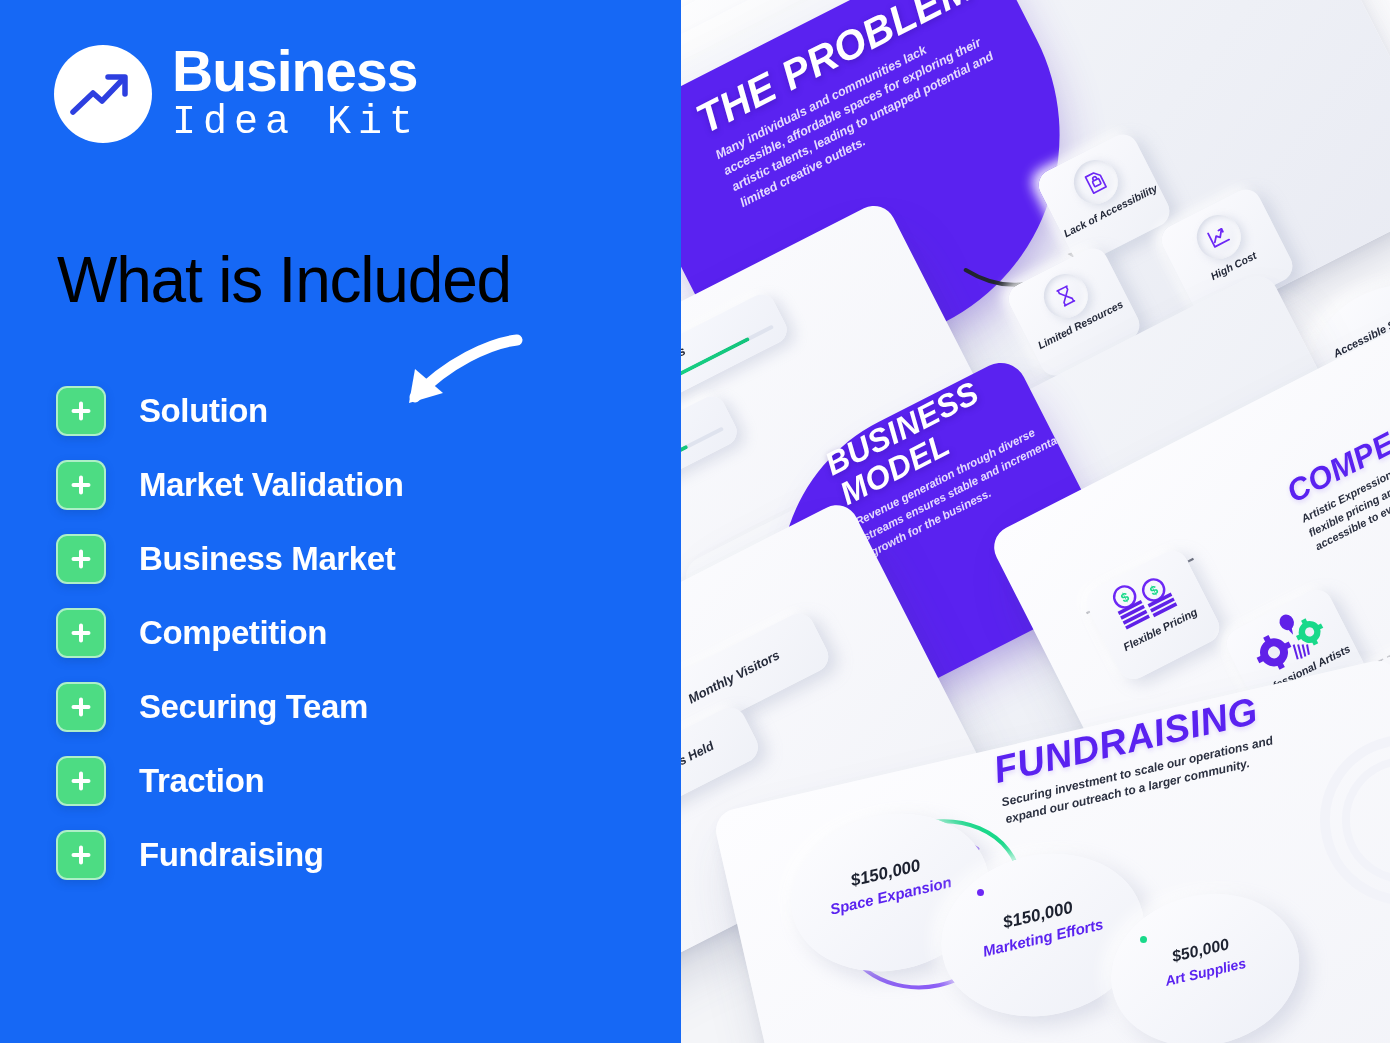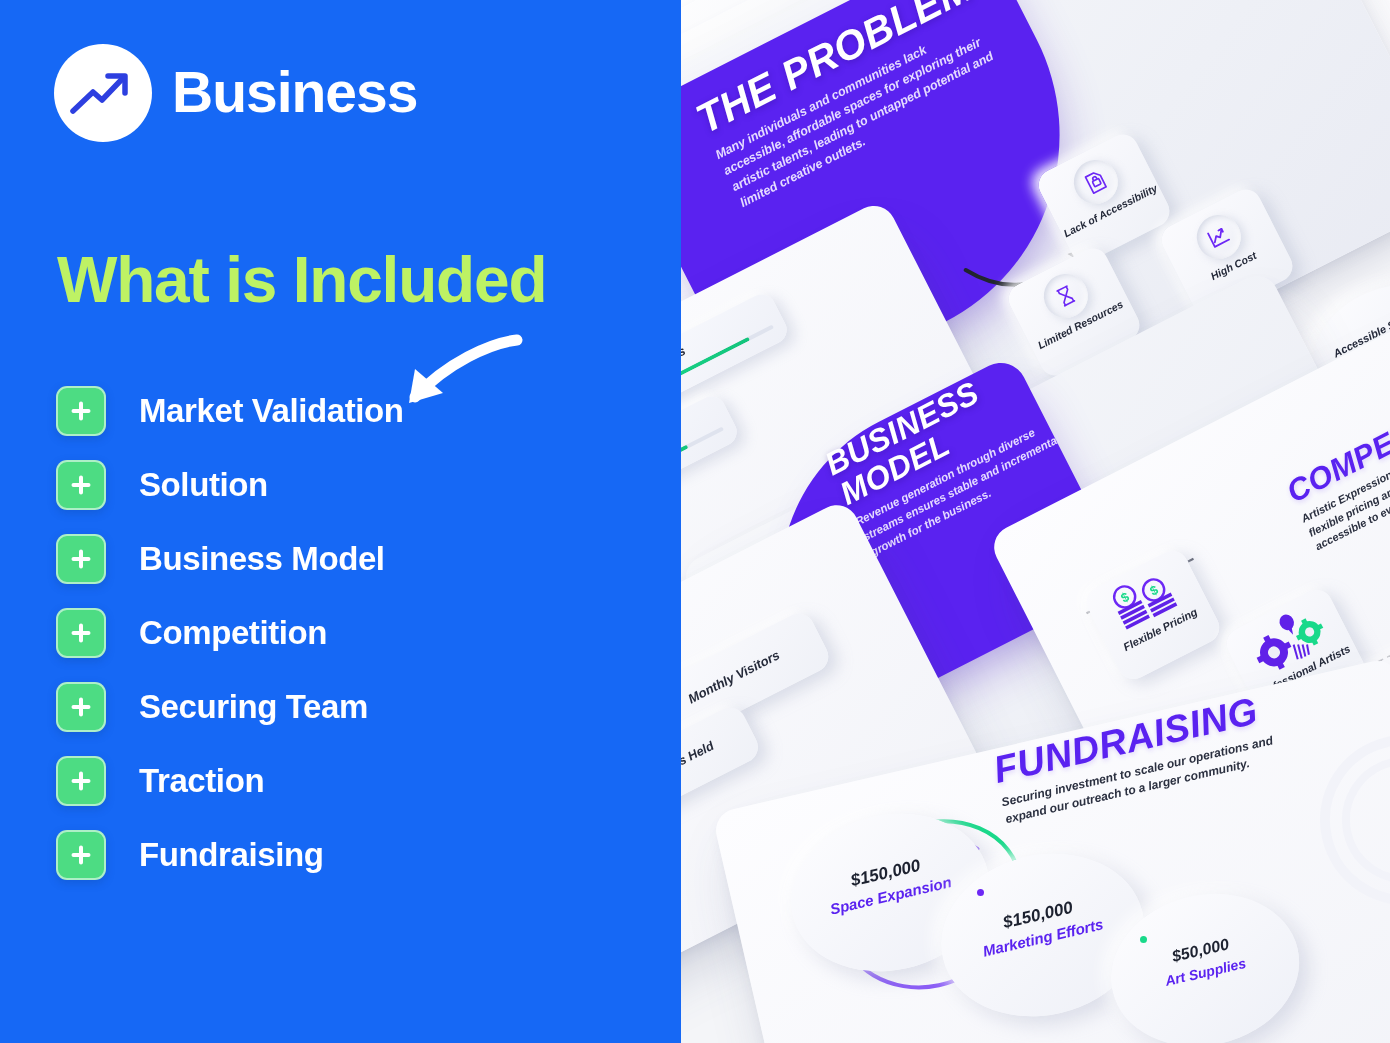--- a/index.html
+++ b/index.html
@@ -109,21 +109,21 @@
   .logo-top{
     font-size:57px;font-weight:bold;color:#ffffff;line-height:.98;letter-spacing:-1px;
   }
   .logo-bottom{
     font-family:"Liberation Mono", monospace;
     font-size:40px;color:#ffffff;line-height:1.05;letter-spacing:7px;margin-top:2px;
   }
 
   .headline{
     position:absolute;left:57px;top:243px;
-    font-size:64px;font-weight:bold;color:#bef264;letter-spacing:-1.2px;
+    font-size:64px;font-weight:normal;color:#000000;letter-spacing:-1.2px;
   }
 
   .arrow-wrap{position:absolute;left:385px;top:325px;width:150px;height:100px;}
 
   .list{position:absolute;left:56px;top:388px;width:600px;}
   .li{display:flex;align-items:center;height:46px;margin-bottom:28px;}
   .li-badge{
     width:46px;height:46px;border-radius:11px;background:#4ddc83;
     border:2px solid rgba(255,255,255,.55);
     box-shadow:0 3px 8px rgba(12,60,140,.25);
@@ -356,20 +356,21 @@
 
     <div class="logo">
       <div class="logo-mark">
         <svg width="70" height="70" viewBox="0 0 70 70">
           <path d="M5 53 L25 34 L34 42 L56 19" fill="none" stroke="#2d3fe0" stroke-width="5.5" stroke-linecap="round" stroke-linejoin="round"></path>
           <path d="M40 18 H57 V35" fill="none" stroke="#2d3fe0" stroke-width="5.5" stroke-linecap="round" stroke-linejoin="round"></path>
         </svg>
       </div>
       <div class="logo-text">
         <div class="logo-top">Business</div>
+        <div class="logo-bottom">Idea Kit</div>
       </div>
     </div>
 
     <div class="headline">What is Included</div>
 
     <div class="arrow-wrap">
       <svg width="150" height="100" viewBox="0 0 150 100">
         <path d="M132 15 C 105 18, 62 38, 30 72" fill="none" stroke="#ffffff" stroke-width="11" stroke-linecap="round"></path>
         <path d="M24 78 L 30 44 L 58 68 Z" fill="#ffffff"></path>
       </svg>
@@ -377,39 +378,39 @@
 
     <div class="list">
 
 
       <div class="li">
         <div class="li-badge">
           <svg width="24" height="24" viewBox="0 0 24 24">
               <path d="M12 4.5v15M4.5 12h15" stroke="#ffffff" stroke-width="4" stroke-linecap="round"></path>
             </svg>
         </div>
+        <div class="li-label">Solution</div>
+      </div>
+
+      <div class="li">
+        <div class="li-badge">
+          <svg width="24" height="24" viewBox="0 0 24 24">
+              <path d="M12 4.5v15M4.5 12h15" stroke="#ffffff" stroke-width="4" stroke-linecap="round"></path>
+            </svg>
+        </div>
         <div class="li-label">Market Validation</div>
       </div>
 
       <div class="li">
         <div class="li-badge">
           <svg width="24" height="24" viewBox="0 0 24 24">
               <path d="M12 4.5v15M4.5 12h15" stroke="#ffffff" stroke-width="4" stroke-linecap="round"></path>
             </svg>
         </div>
-        <div class="li-label">Solution</div>
-      </div>
-
-      <div class="li">
-        <div class="li-badge">
-          <svg width="24" height="24" viewBox="0 0 24 24">
-              <path d="M12 4.5v15M4.5 12h15" stroke="#ffffff" stroke-width="4" stroke-linecap="round"></path>
-            </svg>
-        </div>
-        <div class="li-label">Business Model</div>
+        <div class="li-label">Business Market</div>
       </div>
 
       <div class="li">
         <div class="li-badge">
           <svg width="24" height="24" viewBox="0 0 24 24">
               <path d="M12 4.5v15M4.5 12h15" stroke="#ffffff" stroke-width="4" stroke-linecap="round"></path>
             </svg>
         </div>
         <div class="li-label">Competition</div>
       </div>

